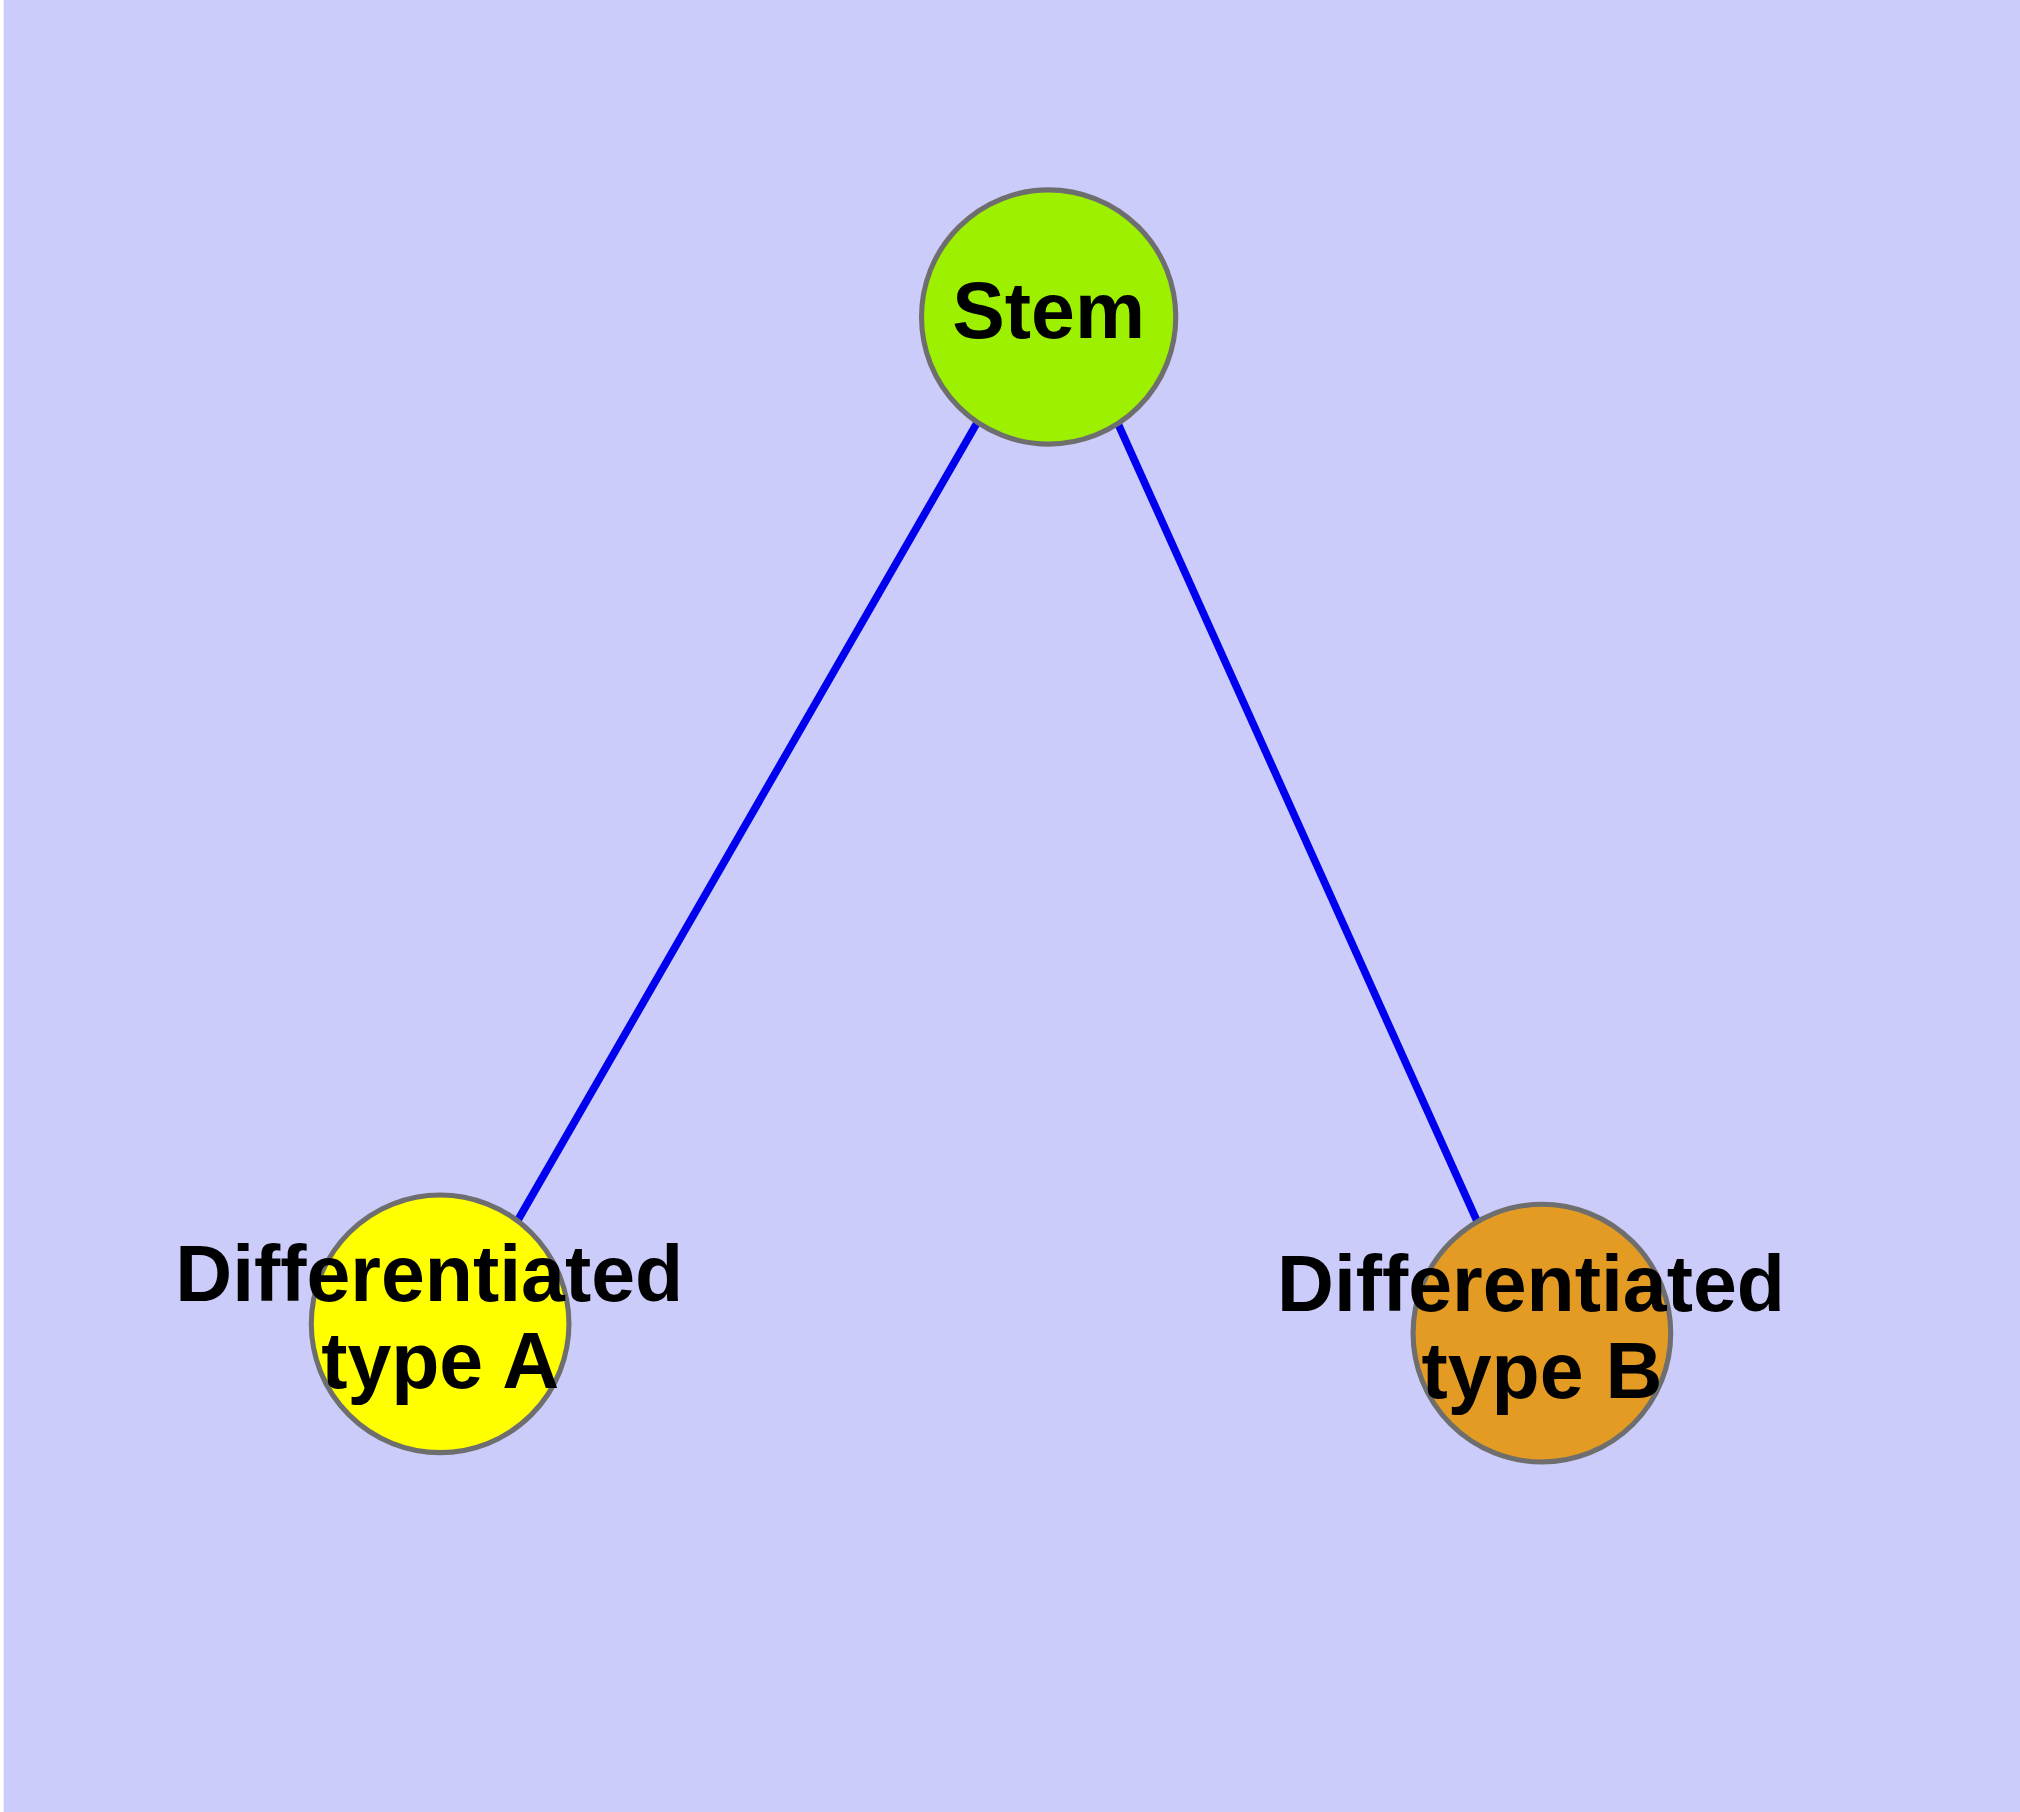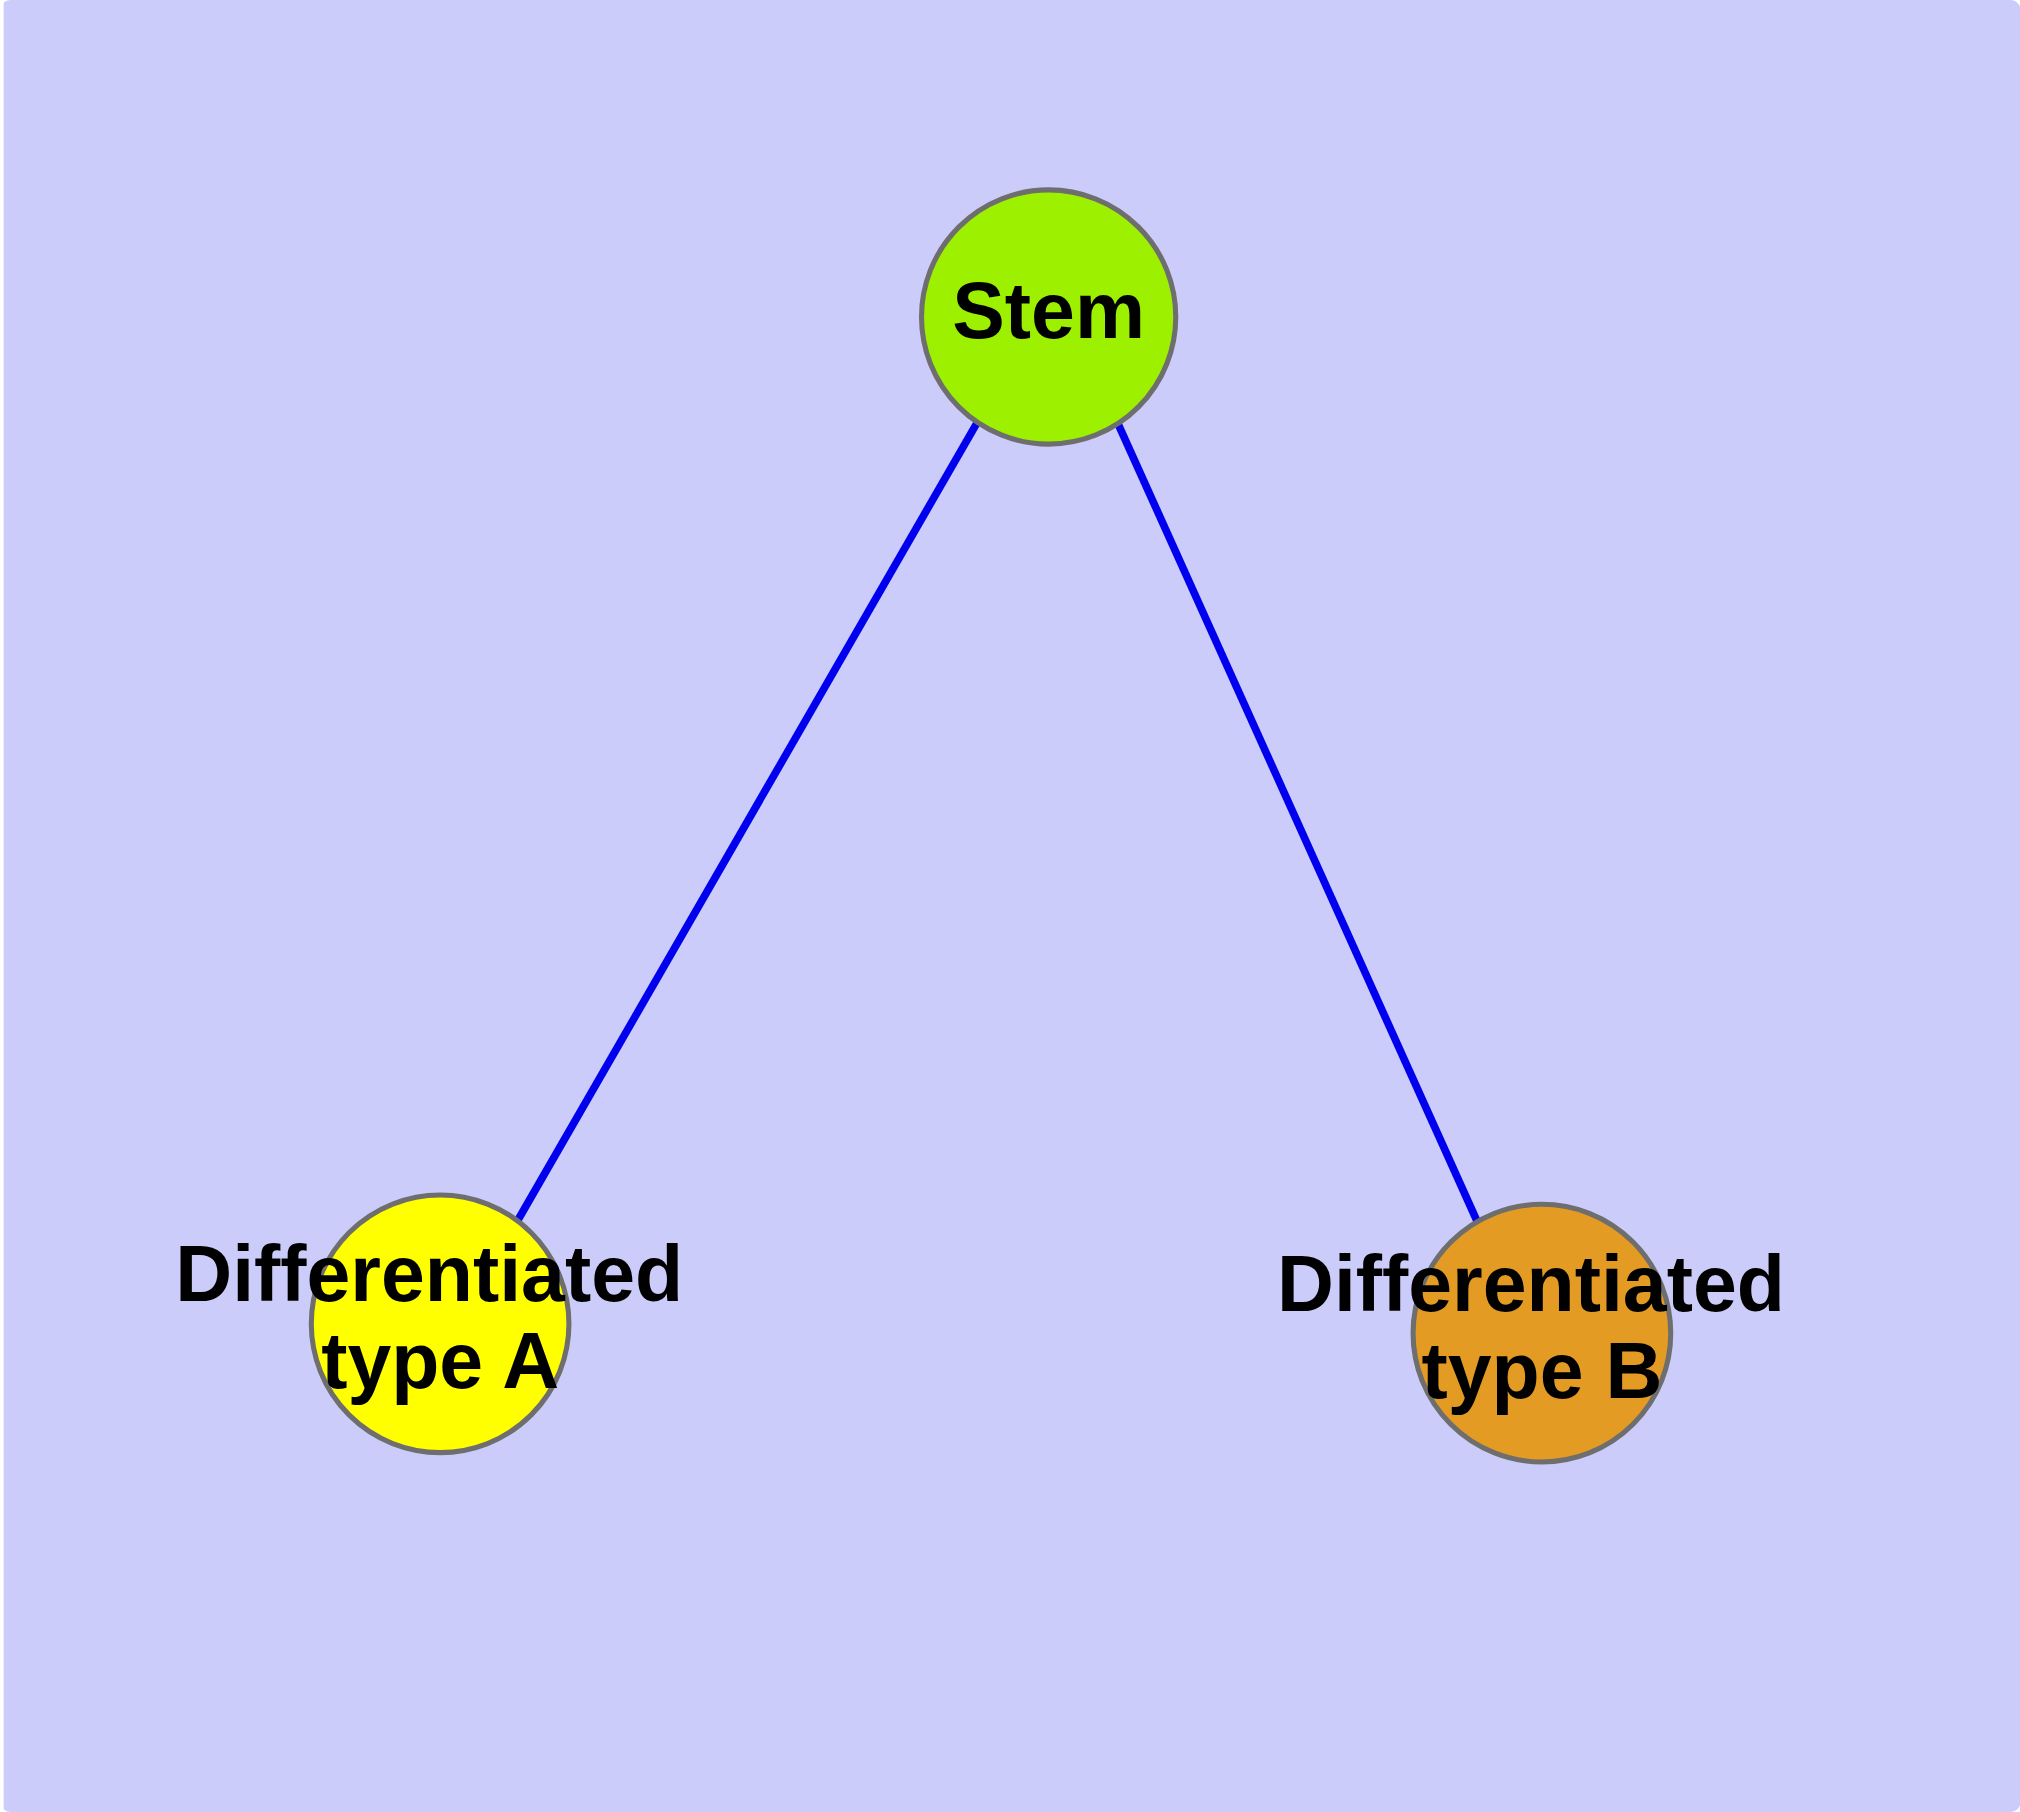--- a/index.html
+++ b/index.html
@@ -7,21 +7,20 @@
     padding: 0;
     background: #ffffff;
   }
   #canvas {
     position: relative;
     width: 2021px;
     height: 1812px;
     background: #ffffff;
     overflow: hidden;
     font-family: "Liberation Sans", sans-serif;
-    border-radius: 11px;
   }
   #graph-svg {
     display: block;
     position: absolute;
     left: 0;
     top: 0;
     width: 2021px;
     height: 1812px;
   }
   .edge-line {

